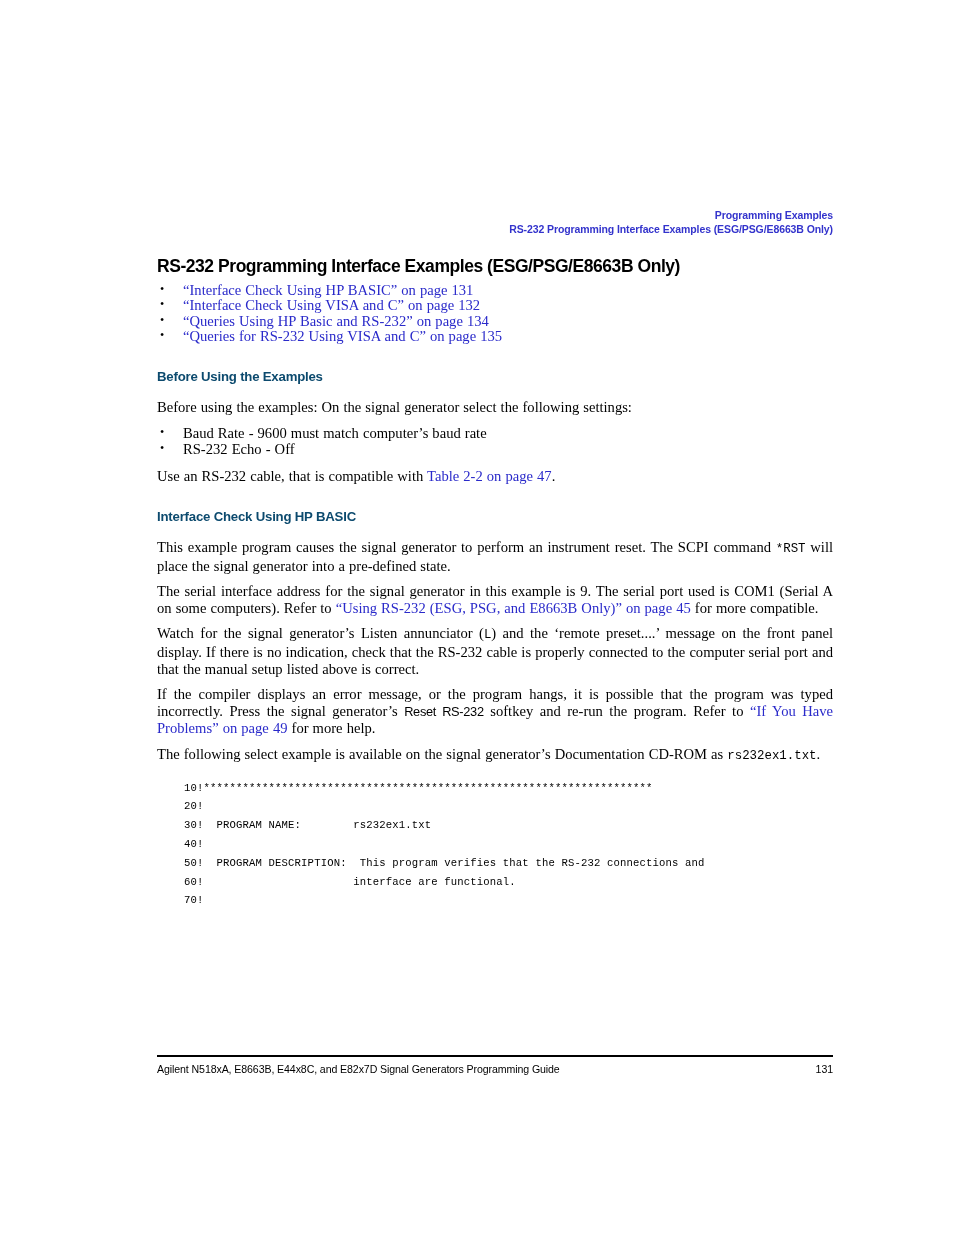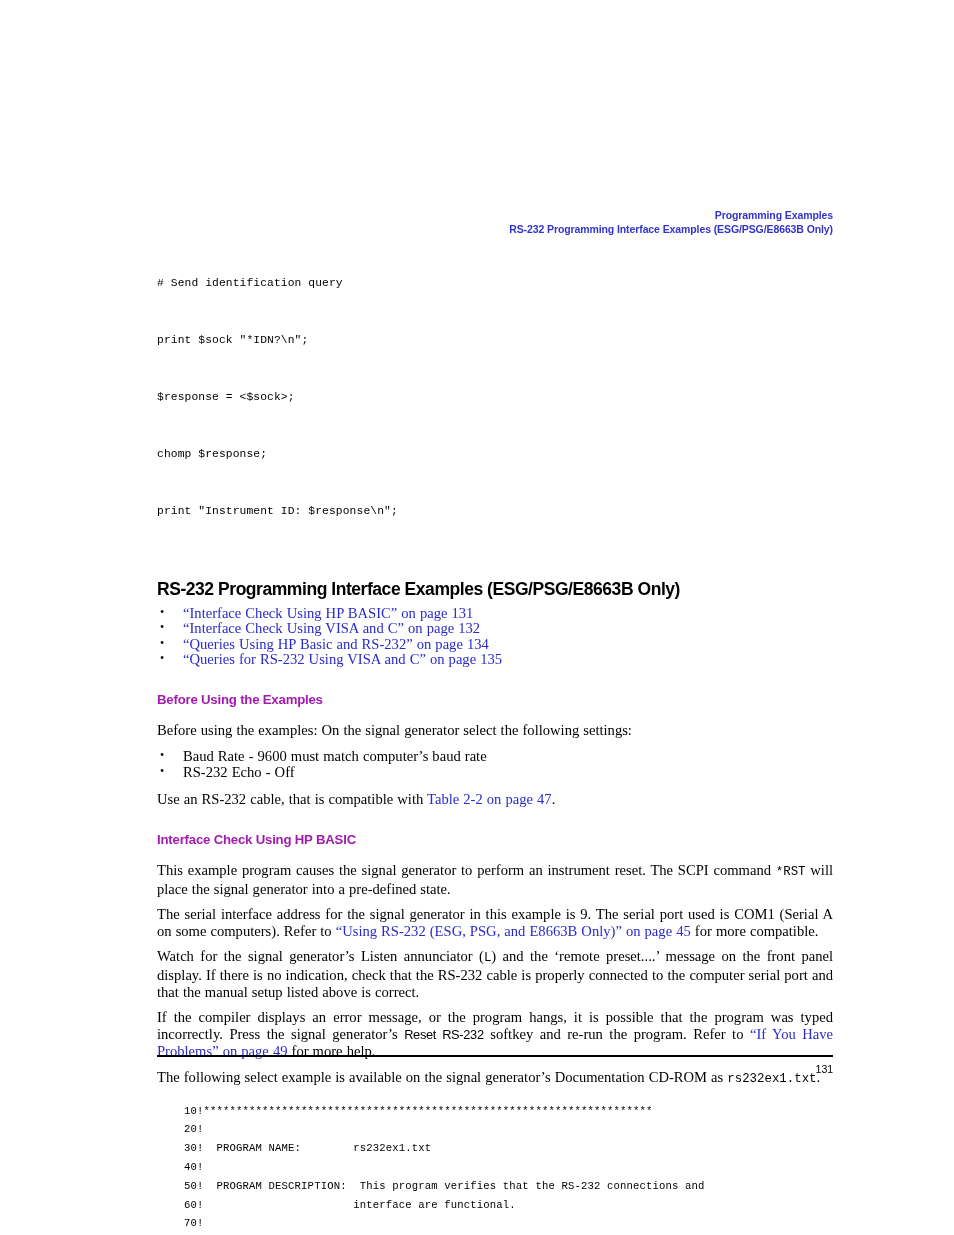--- a/index.html
+++ b/index.html
@@ -71,21 +71,21 @@
     color: #000;
   }
   h2.sub {
     font-family: "Liberation Sans", "DejaVu Sans", sans-serif;
     font-size: 13.2px;
     font-weight: bold;
     margin: 0;
     padding: 0;
     line-height: 16px;
     letter-spacing: -0.2px;
-    color: #a21caf;
+    color: #0c4a6e;
   }
 
   
   p.body {
     font-size: 14.6px;
     line-height: 16.6px;
     margin: 0;
     padding: 0;
     text-align: justify;
     color: #000;
@@ -186,27 +186,20 @@
 
 <div class="page">
 
   <div class="runhead">
     <div class="l1">Programming Examples</div>
     <div class="l2">RS-232 Programming Interface Examples (ESG/PSG/E8663B Only)</div>
   </div>
 
   <div class="content">
 
-    <div class="codeblock">
-      <span class="cline"># Send identification query</span>
-      <span class="cline">print $sock "*IDN?\n";</span>
-      <span class="cline">$response = &lt;$sock&gt;;</span>
-      <span class="cline">chomp $response;</span>
-      <span class="cline">print "Instrument ID: $response\n";</span>
-    </div>
 
     <div class="gap-20"></div>
 
     <h1 class="sec">RS-232 Programming Interface Examples (ESG/PSG/E8663B Only)</h1>
 
     <div class="gap-6"></div>
 
     <ul class="blist links">
       <li><span class="xref">“Interface Check Using HP BASIC” on page 131</span></li>
       <li><span class="xref">“Interface Check Using VISA and C” on page 132</span></li>
@@ -267,17 +260,18 @@
       <span class="lrow"><span class="lno">50</span><span class="lcode">!  PROGRAM DESCRIPTION:  This program verifies that the RS-232 connections and</span></span>
       <span class="lrow"><span class="lno">60</span><span class="lcode">!                       interface are functional.</span></span>
       <span class="lrow"><span class="lno">70</span><span class="lcode">!</span></span>
 
     </div>
 
   </div>
 
   <div class="footrule"></div>
   <div class="footer">
+    <span class="ftitle">Agilent N518xA, E8663B, E44x8C, and E82x7D Signal Generators Programming Guide</span>
     <span class="fpage">131</span>
     <div class="clear"></div>
   </div>
 
 </div>
 
 </body></html>

